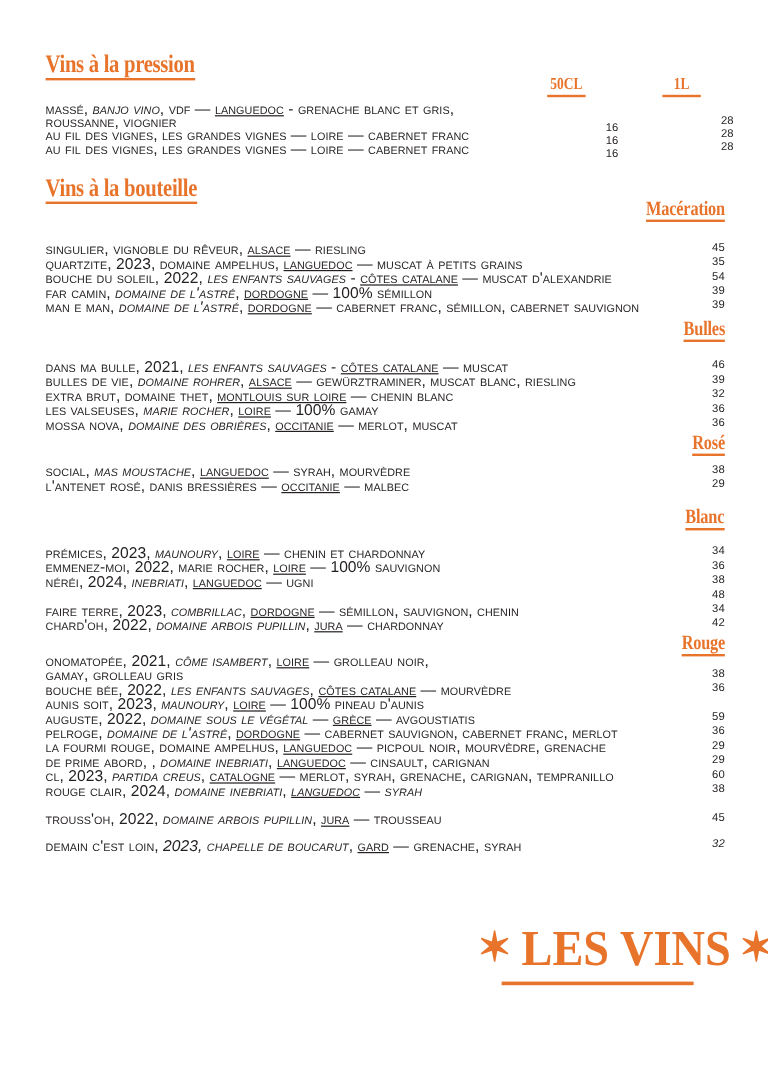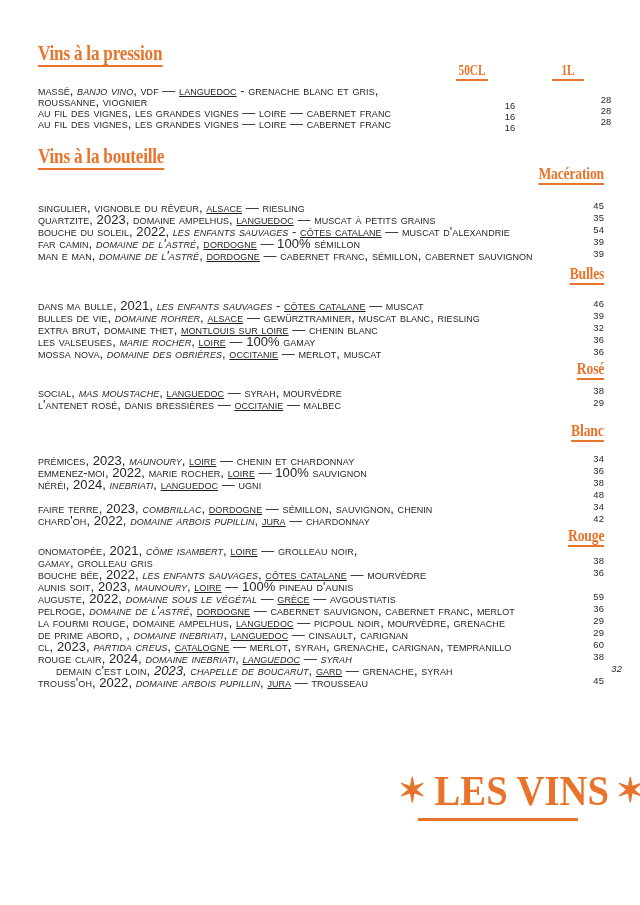--- a/index.html
+++ b/index.html
@@ -299,21 +299,21 @@
     <div class="price">29</div>
   </div>
   <div class="wine-row" style="top:639px;">
     <div class="wine-desc"><span>CL, 2023, </span><span class="it">Partida Creus</span><span>, </span><span class="ul">Catalogne</span><span> — Merlot, Syrah, Grenache, Carignan, Tempranillo</span></div>
     <div class="price">60</div>
   </div>
   <div class="wine-row" style="top:651px;">
     <div class="wine-desc"><span>Rouge Clair, 2024, </span><span class="it">Domaine Inebriati</span><span>, </span><span class="it ul">Languedoc</span><span> — </span><span class="it">Syrah</span></div>
     <div class="price">38</div>
   </div>
-  <div class="wine-row" style="top:663px;margin-left:18px;">
+  <div class="wine-row" style="top:697px;">
     <div class="wine-desc"><span>Demain C'est Loin, </span><span class="it">2023, Chapelle de Boucarut</span><span>, </span><span class="ul">Gard</span><span> — Grenache, Syrah</span></div>
     <div class="price italic">32</div>
   </div>
   <div class="wine-row" style="top:675px;">
     <div class="wine-desc"><span>Trouss'Oh, 2022, </span><span class="it">Domaine Arbois Pupillin</span><span>, </span><span class="ul">Jura</span><span> — Trousseau</span></div>
     <div class="price">45</div>
   </div>
 
   <div class="logo">
     <span class="star">✶</span><span class="logo-text">LES VINS</span><span class="star">✶</span>

